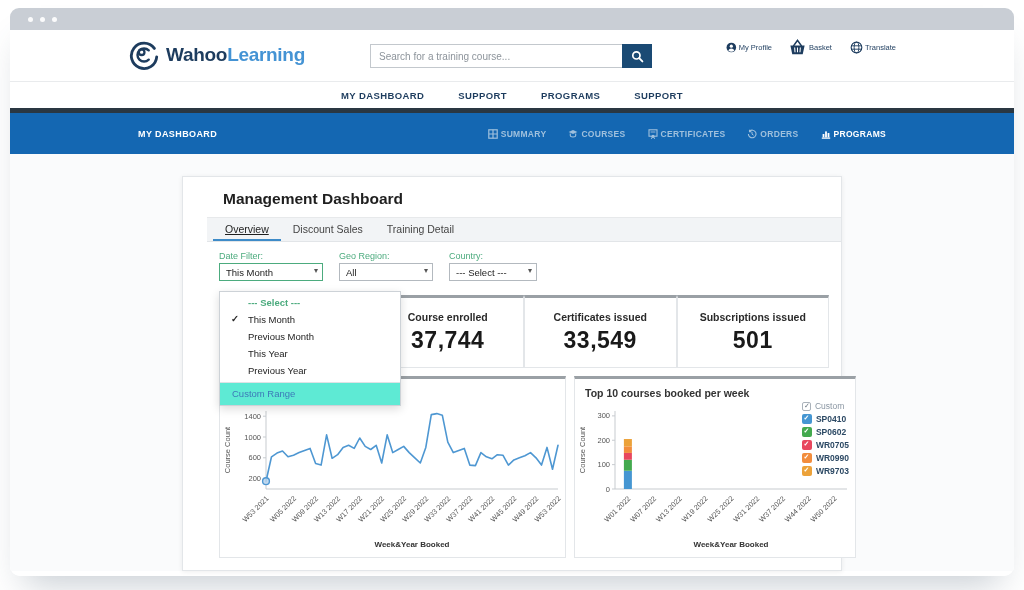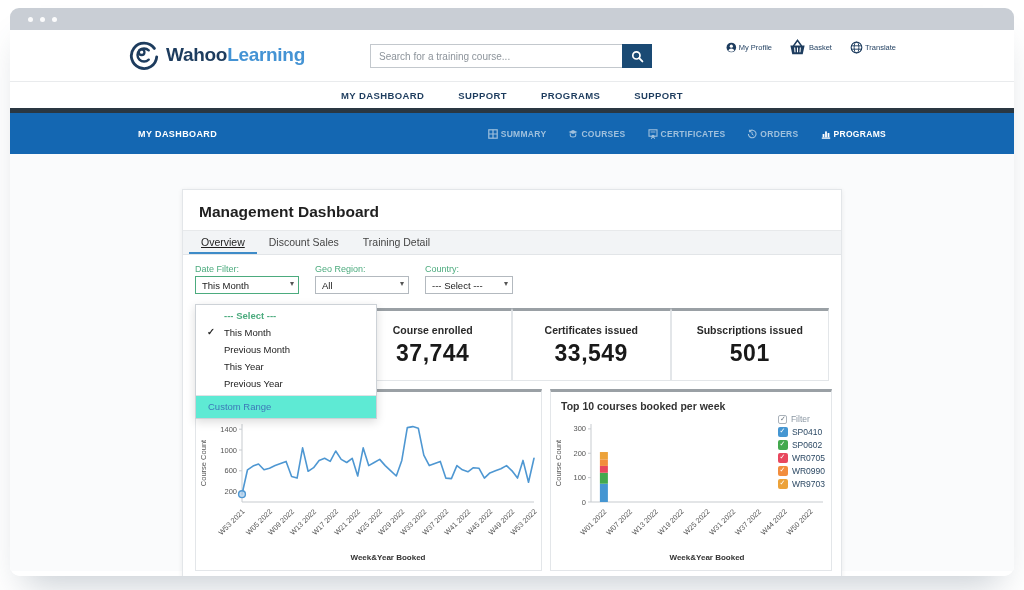--- a/index.html
+++ b/index.html
@@ -43,22 +43,22 @@
               padding:0 128px 0 128px; }
   .dash-title { color:#ffffff; font-size:9px; font-weight:bold; letter-spacing:.4px; }
   .dash-links { display:flex; gap:22px; align-items:center; }
   .dash-link { display:flex; align-items:center; gap:3px; font-size:8.5px; font-weight:bold;
                color:#9fc0dd; letter-spacing:.3px; cursor:pointer; }
   .dash-link.active { color:#ffffff; }
   .dash-link svg { display:block; }
 
   
   .main { height:417px; background:#fafbfc; padding-top:18px; }
-  .panel { width:660px; margin:17px auto; background:#ffffff; border:1px solid #e3e6e9;
-           box-shadow:0 1px 5px rgba(0,0,0,.07); }
+  .panel { width:660px; margin:4px auto; background:#ffffff; border:1px solid #e3e6e9;
+           box-shadow:0 1px 5px rgba(0,0,0,.07);padding-left:24px; }
   .panel-title { padding:13px 16px 9px; font-size:15.5px; font-weight:bold; color:#1f1f1f; }
 
   .tabs { height:25px; background:#f2f4f6; border-top:1px solid #e7e9eb; border-bottom:1px solid #e2e5e8;
           display:flex; align-items:stretch; padding-left:6px; }
   .tab { padding:0 12px; display:flex; align-items:center; font-size:10.5px; color:#454545;
          cursor:pointer; border-bottom:2px solid transparent; }
   .tab.active { color:#1f1f1f; border-bottom:2px solid #3e8bc8;text-decoration:underline; }
 
   .filters { position:relative; padding:9px 12px 0; display:flex; gap:16px; }
   .fgroup .flabel { font-size:9px; color:#4cab7e; margin-bottom:2px; }
@@ -89,21 +89,21 @@
   .chart-card { position:relative; background:#ffffff; border:1px solid #e3e6e9;
                 border-top:3px solid #9aa0a5; height:182px; }
   .chart-card.left { width:352px; } .chart-card.right { flex:1; }
   .chart-title { padding:8px 10px 0; font-size:10.5px; font-weight:bold; color:#333; }
   .chart-card svg.plot { display:block; margin-top:2px; }
 
   .legend { position:absolute; right:6px; top:22px; display:flex; flex-direction:column; gap:3px; }
   .legend-header { display:flex; align-items:center; gap:4px; font-size:8.5px; color:#8a96a2; cursor:pointer; }
   .legend-checkbox { position:relative; width:9px; height:9px; background:#fff; border:1px solid #aab2ba; border-radius:2px; }
   .legend-checkbox::after { content:"\2713"; position:absolute; left:1px; top:-1px; font-size:7px; color:#6b7680; }
-  .legend-item { display:flex; align-items:flex-end; gap:4px; font-size:8.5px; font-weight:normal;
+  .legend-item { display:flex; align-items:flex-end; gap:4px; font-size:8.5px; font-weight:bold;
                  color:#2c4964; cursor:pointer; }
   .legend-swatch { position:relative; width:10px; height:10px; border-radius:2px; }
   .legend-swatch::after { content:"\2713"; position:absolute; left:1.5px; top:-0.5px; font-size:7px; color:#ffffff; }
 </style>
 </head>
 <body>
 
 <div class="stage">
   <div class="browser">
     <div class="chrome">
@@ -339,21 +339,21 @@
                   <text x="184.77777777777777" y="98" text-anchor="end" font-size="7.3" fill="#555" transform="rotate(-45 184.77777777777777 98)" font-family="Liberation Sans, sans-serif">W31 2022</text>
                   <text x="210.55555555555554" y="98" text-anchor="end" font-size="7.3" fill="#555" transform="rotate(-45 210.55555555555554 98)" font-family="Liberation Sans, sans-serif">W37 2022</text>
                   <text x="236.33333333333334" y="98" text-anchor="end" font-size="7.3" fill="#555" transform="rotate(-45 236.33333333333334 98)" font-family="Liberation Sans, sans-serif">W44 2022</text>
                   <text x="262.1111111111111" y="98" text-anchor="end" font-size="7.3" fill="#555" transform="rotate(-45 262.1111111111111 98)" font-family="Liberation Sans, sans-serif">W50 2022</text>
                   <text x="156" y="146" text-anchor="middle" font-size="8" font-weight="bold" fill="#333" font-family="Liberation Sans, sans-serif">Week&amp;Year Booked</text>
                   <text x="10" y="49" text-anchor="middle" font-size="7.5" fill="#555" transform="rotate(-90 10 49)" font-family="Liberation Sans, sans-serif">Course Count</text>
                 </svg>
               <div class="legend">
                 <div class="legend-header">
                   <span class="legend-checkbox"></span>
-                  <span>Filter</span>
+                  <span>Custom</span>
                 </div>
                 <div class="legend-item">
                   <span class="legend-swatch" style="background: rgb(69, 150, 210);"></span>
                   <span>SP0410</span>
                 </div>
                 <div class="legend-item">
                   <span class="legend-swatch" style="background: rgb(67, 169, 78);"></span>
                   <span>SP0602</span>
                 </div>
                 <div class="legend-item">

